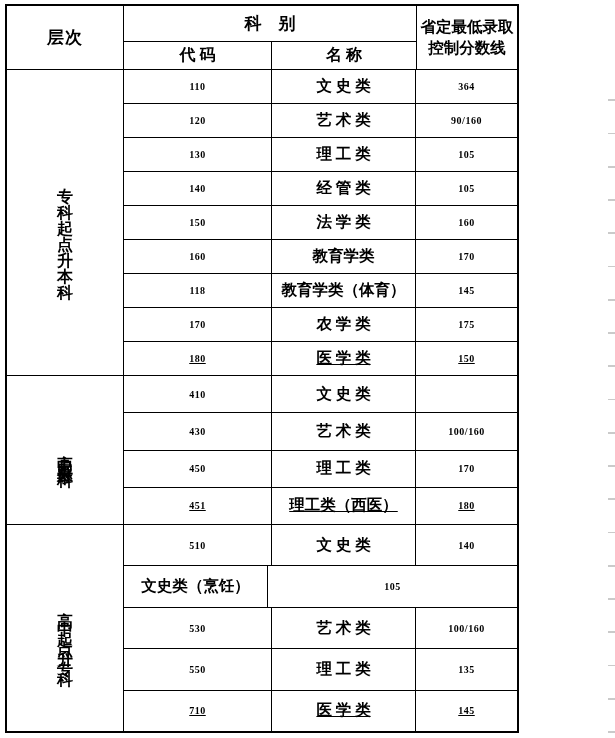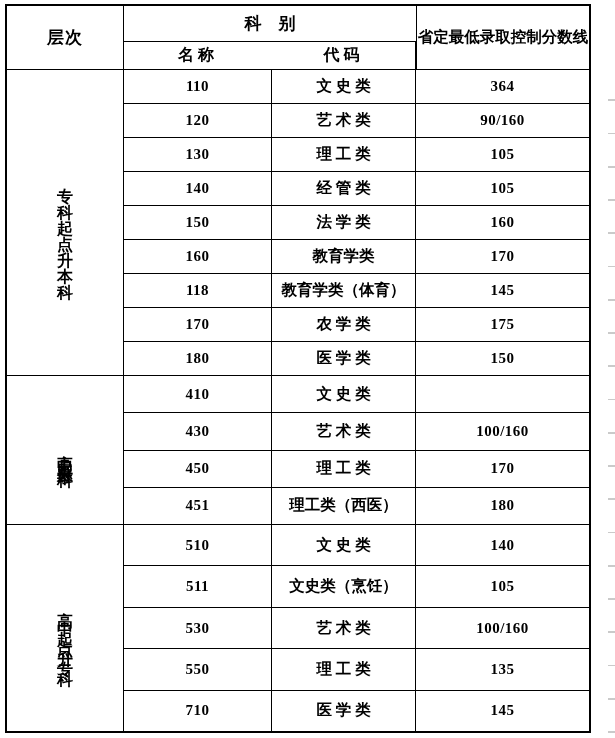--- a/index.html
+++ b/index.html
@@ -14,21 +14,21 @@
     position:relative;
     width:615px;height:738px;
     background:var(--bg);
     font-family:"Liberation Serif","DejaVu Serif",serif;
     font-weight:bold;
     color:var(--ink);
     overflow:hidden;
   }
   .tbl{
     position:absolute;left:5px;top:4px;
-    width:586px;height:729px;
+    width:514px;height:729px;
     border:2px solid var(--line);
     background:var(--bg);
     display:flex;flex-direction:column;
   }
   .cell{display:flex;align-items:center;justify-content:center;text-align:center;}
   .bR{border-right:1px solid var(--line);}
   .w-level{width:117px;}
   .w-code{width:148px;}
   .w-name{width:144px;}
   .w-score{flex:1;}
@@ -50,23 +50,23 @@
   .level-text{
     writing-mode:vertical-lr;
     text-orientation:upright;
     line-height:1;
   }
   .sec-1 .level-text{letter-spacing:16px;margin-bottom:-16px;}
   .sec-2 .level-text{letter-spacing:3px;margin-bottom:-3px;}
   .sec-3 .level-text{letter-spacing:10px;margin-bottom:-10px;}
   .sec-rows{flex:1;display:flex;flex-direction:column;}
   .row{flex:1;display:flex;border-bottom:1px solid var(--line);}
-  .sec-rows .row:last-child{border-bottom:none;}
+  .sec-rows .row:last-child{border-bottom:none;text-decoration:underline;}
   .row .cell{font-size:15.5px;}
-  .row .code,.row .score{font-size:15px;letter-spacing:0.5px;}
+  .row .code,.row .score{font-size:10px;letter-spacing:0.5px;}
   
   .gutter{
     position:absolute;right:0;top:68px;width:7px;height:665px;
     background:repeating-linear-gradient(
       to bottom,
       transparent 0px, transparent 31.5px,
       var(--guide) 31.5px, var(--guide) 33.25px);
     opacity:.8;
   }
 </style>
@@ -74,22 +74,22 @@
 <body>
 
 <div class="stage">
   <div class="tbl">
 
     <div class="hdr">
       <div class="cell w-level bR hdr-level">层次</div>
       <div class="hdr-mid bR">
         <div class="cell hdr-subject">科　别</div>
         <div class="hdr-sub">
+          <div class="cell w-code bR">代 码</div>
           <div class="cell w-score">名 称</div>
-          <div class="cell w-code bR">代 码</div>
         </div>
       </div>
       <div class="cell w-score hdr-score">省定最低录取控制分数线</div>
     </div>
 
     <div class="body">
 
       <div class="section sec-1">
         <div class="cell w-level bR level-cell">
           <span class="level-text">专科起点升本科</span>
@@ -174,21 +174,20 @@
         <div class="cell w-level bR level-cell">
           <span class="level-text">高中起点升专科</span>
         </div>
         <div class="sec-rows">
           <div class="row">
             <div class="cell w-code bR code">510</div>
             <div class="cell w-name bR name">文 史 类</div>
             <div class="cell w-score score">140</div>
           </div>
           <div class="row">
-            <div class="cell w-code bR code">511</div>
             <div class="cell w-name bR name">文史类（烹饪）</div>
             <div class="cell w-score score">105</div>
           </div>
           <div class="row">
             <div class="cell w-code bR code">530</div>
             <div class="cell w-name bR name">艺 术 类</div>
             <div class="cell w-score score">100/160</div>
           </div>
           <div class="row">
             <div class="cell w-code bR code">550</div>

